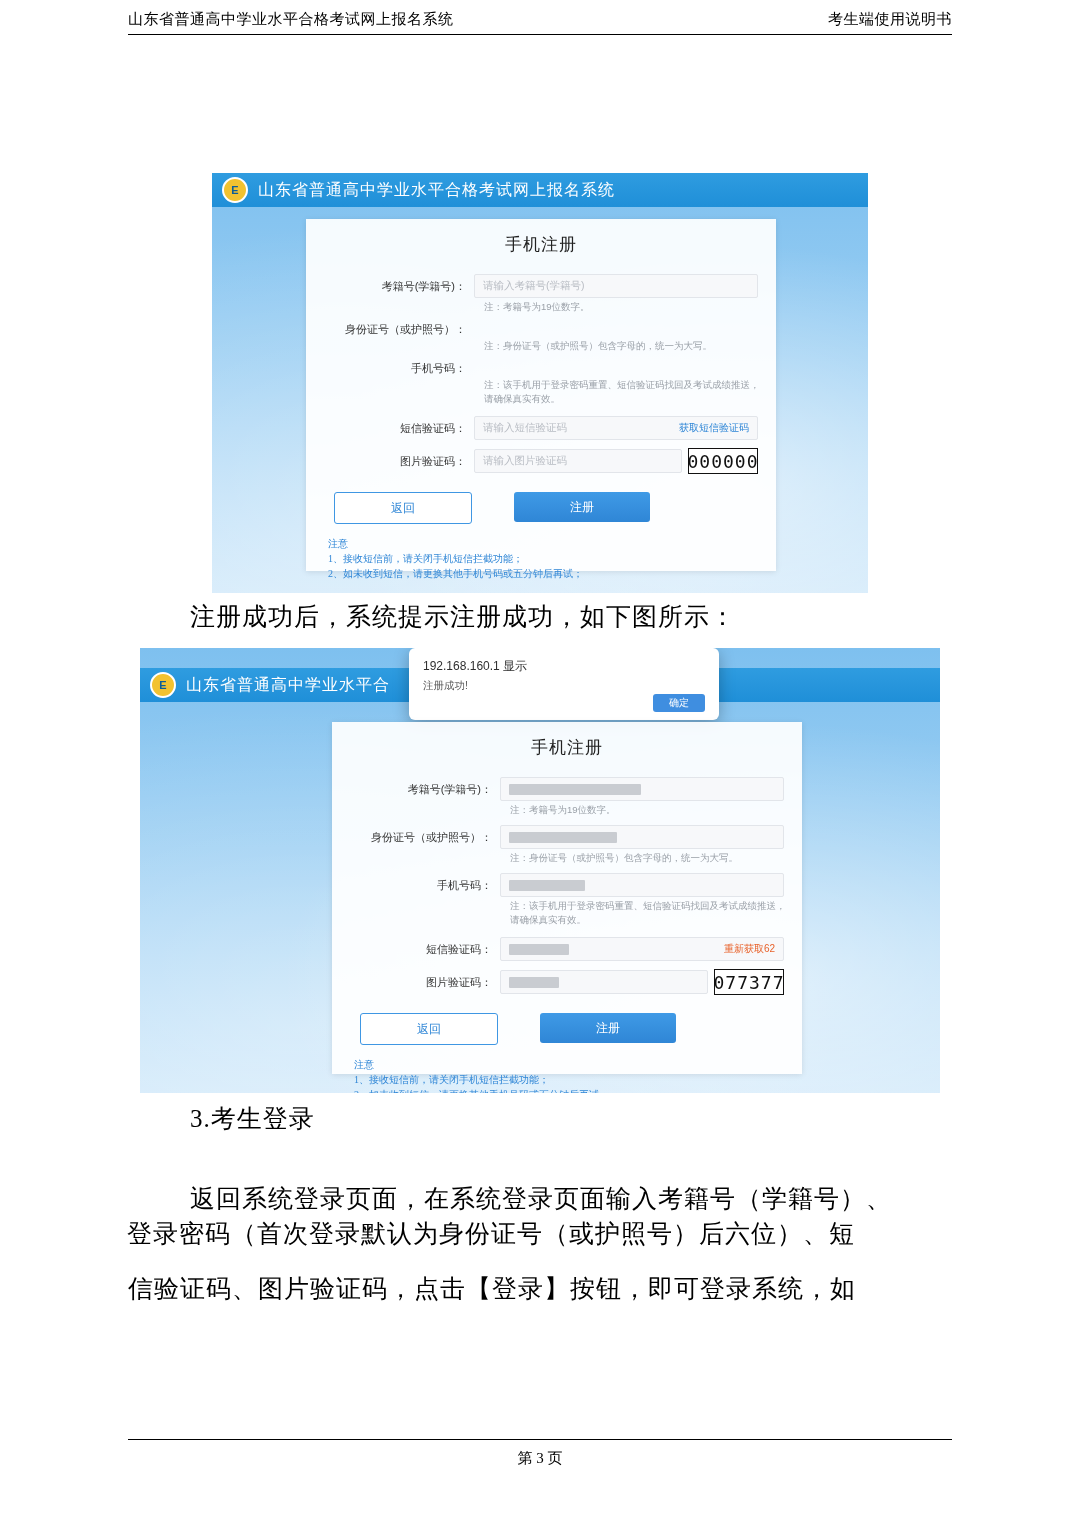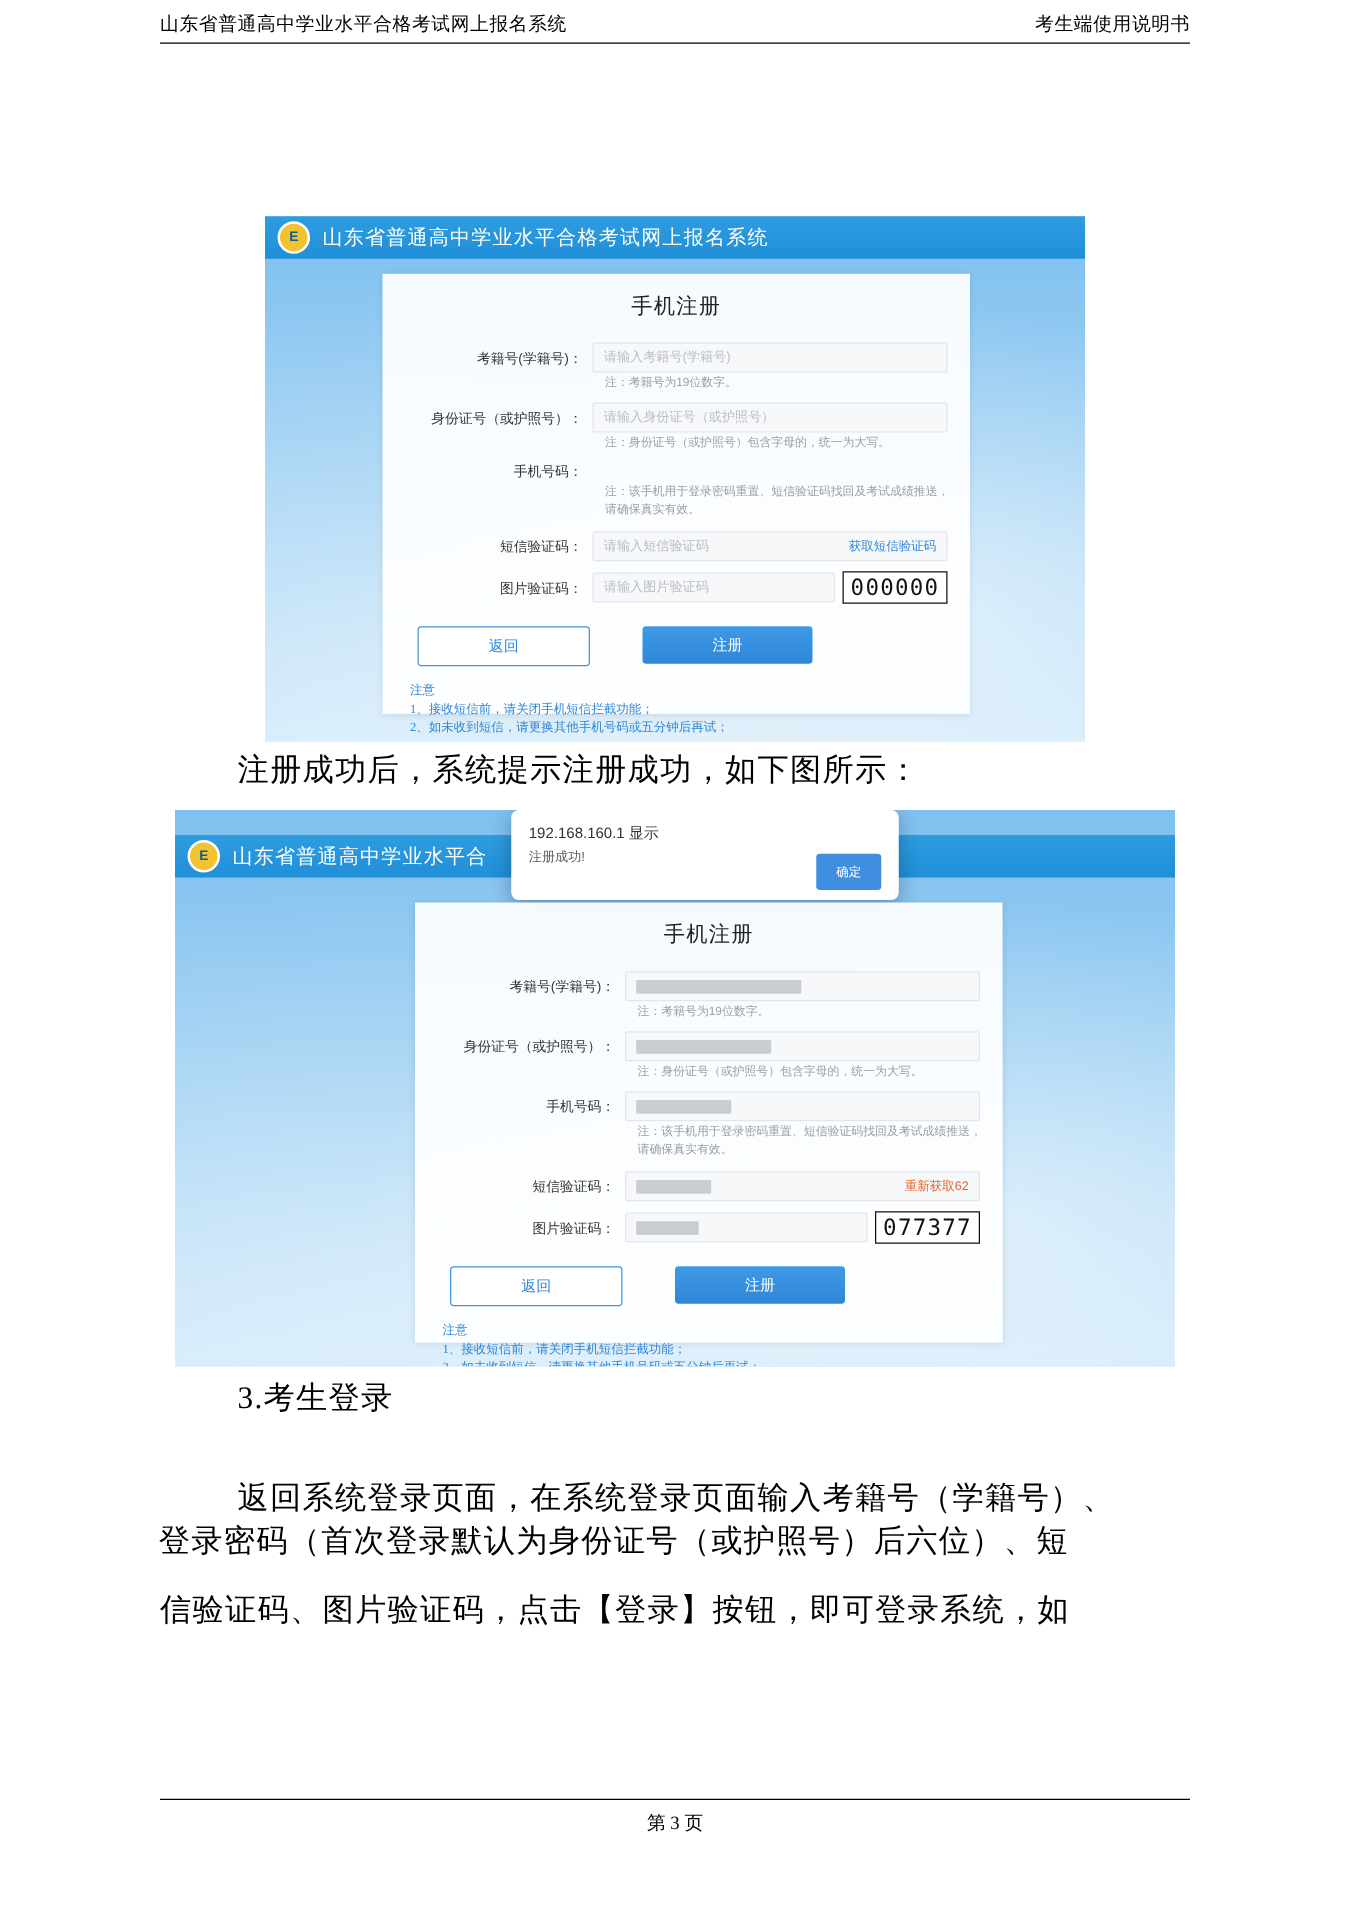--- a/index.html
+++ b/index.html
@@ -167,21 +167,21 @@
     position: absolute;
     right: 8px;
     top: 50%;
     transform: translateY(-50%);
     font-size: 10px;
     color: #2f86d6;
     font-family: "Liberation Sans", sans-serif;
   }
   .captcha-box {
     flex: none;
-    width: 84px;
+    width: 70px;
     height: 26px;
     border: 1.5px solid #111;
     background: #ffffff;
     display: flex;
     align-items: center;
     justify-content: center;
     font-family: "DejaVu Sans Mono", monospace;
     font-size: 18px;
     letter-spacing: 1px;
     color: #111;
@@ -277,23 +277,20 @@
         <div class="form-input">
           <span>请输入考籍号(学籍号)</span>
         </div>
       </div>
       <div class="hint" style="margin-left:158px;">注：考籍号为19位数字。</div>
     </div>
 
     <div style="margin-top:8px;">
       <div class="form-row">
         <div class="form-label" style="width:150px;">身份证号（或护照号）：</div>
-        <div class="form-input">
-          <span>请输入身份证号（或护照号）</span>
-        </div>
       </div>
       <div class="hint" style="margin-left:158px;">注：身份证号（或护照号）包含字母的，统一为大写。</div>
     </div>
 
     <div style="margin-top:8px;">
       <div class="form-row">
         <div class="form-label" style="width:150px;">手机号码：</div>
       </div>
       <div class="hint" style="margin-left:158px; width:280px;">注：该手机用于登录密码重置、短信验证码找回及考试成绩推送，请确保真实有效。</div>
     </div>
@@ -338,21 +335,21 @@
   <div class="app-bg"></div>
 
   <div class="app-topbar" style="top:20px; height:34px;">
     <span class="app-logo">E</span>
     <span class="app-title">山东省普通高中学业水平合</span>
   </div>
 
   <div class="dialog" style="left:269px; top:0px; width:310px; height:72px;">
     <div class="dialog-host" style="padding:10px 14px 0 14px;">192.168.160.1 显示</div>
     <div class="dialog-msg" style="padding:4px 14px 0 14px;">注册成功!</div>
-    <div class="dialog-ok" style="position:absolute; right:14px; bottom:8px; width:52px; height:29px;margin-left:36px;">确定</div>
+    <div class="dialog-ok" style="position:absolute; right:14px; bottom:8px; width:52px; height:18px;margin-left:36px;">确定</div>
   </div>
 
   <div class="card" style="left:192px; top:74px; width:470px; height:352px; padding:14px 18px; box-sizing:border-box;">
     <div class="card-title">手机注册</div>
 
     <div style="margin-top:18px;">
       <div class="form-row">
         <div class="form-label" style="width:150px;">考籍号(学籍号)：</div>
         <div class="form-input">
           <span class="masked" style="width:132px;"></span>

